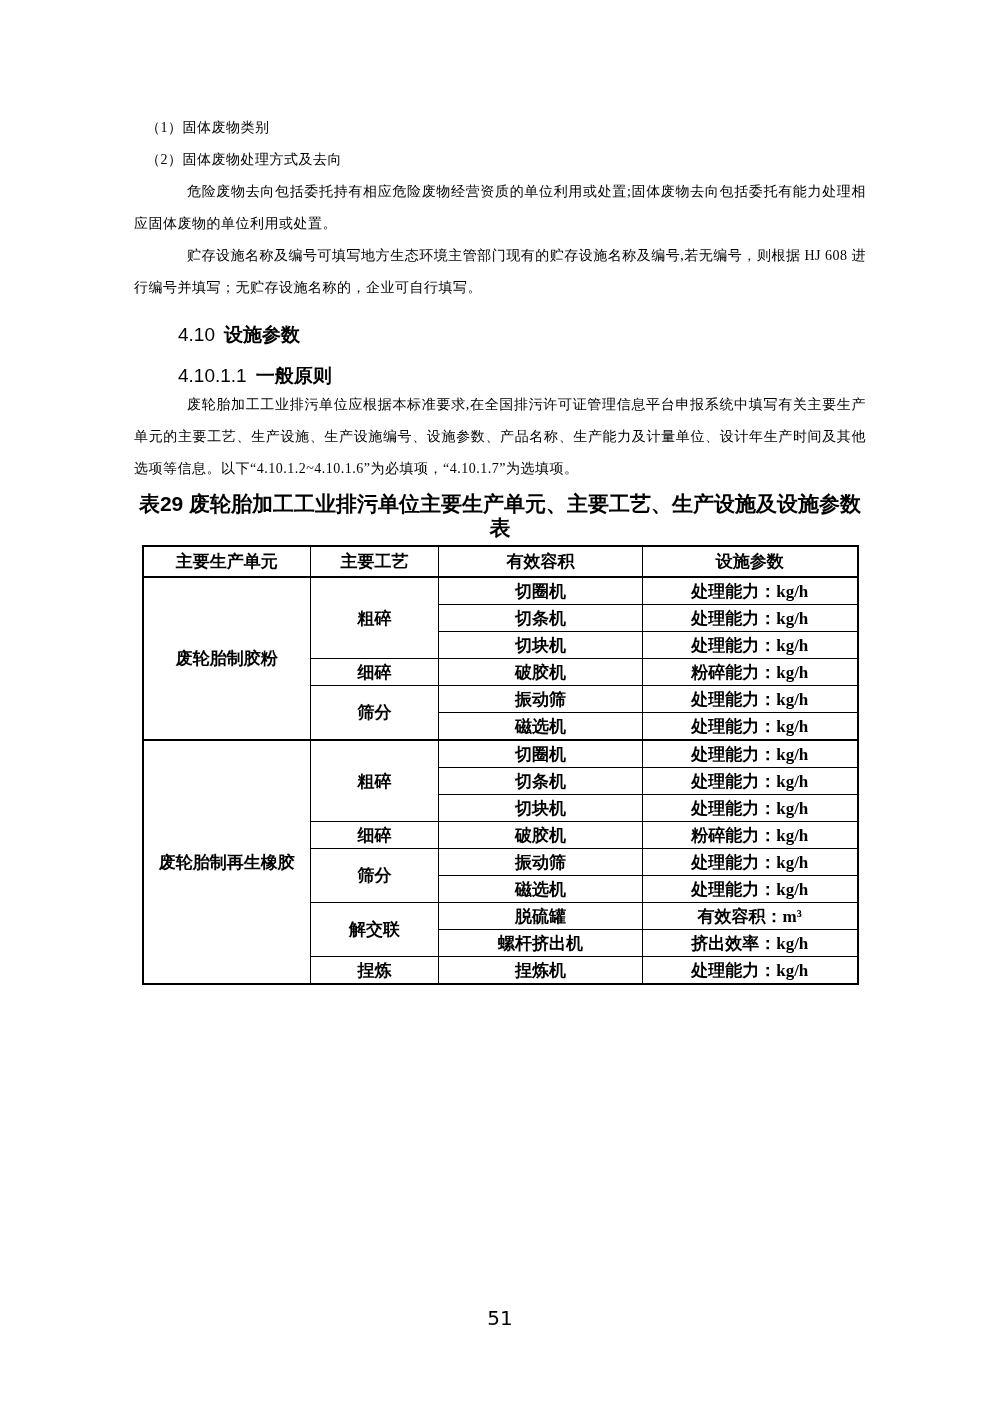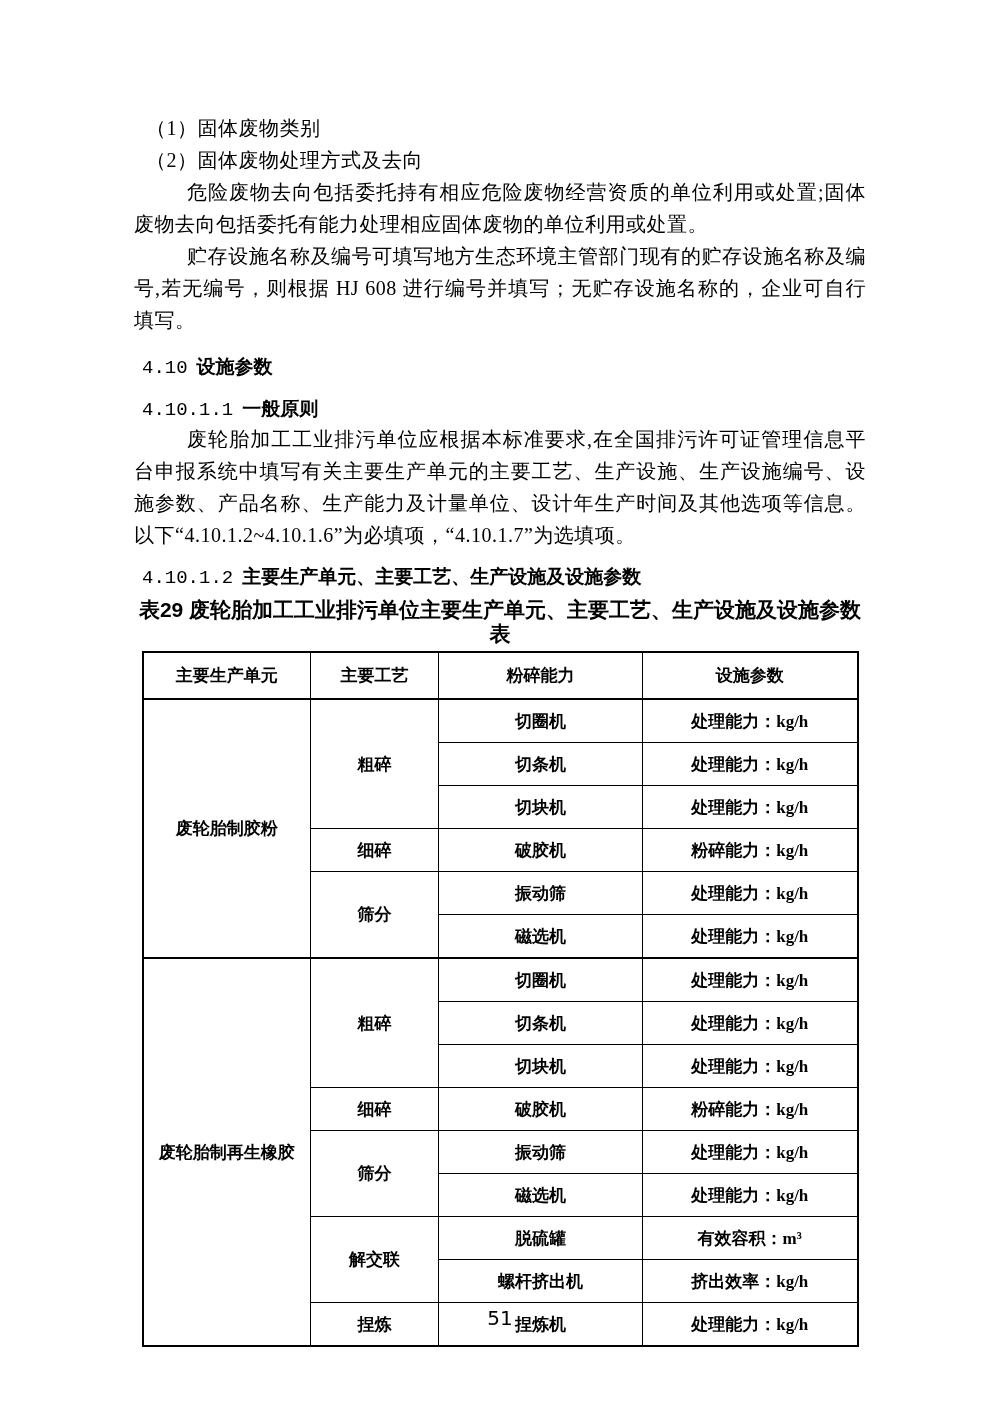--- a/index.html
+++ b/index.html
@@ -19,38 +19,39 @@
     position: absolute;
     top: 0; left: 0;
     width: 1000px;
     height: 1414px;
     box-sizing: border-box;
     padding: 112px 134px 0 134px;
   }
   
   p.body-para, p.clause-label {
     margin: 0;
-    font-size: 20px;
+    font-size: 14px;
     line-height: 32px;
     text-align: justify;
     letter-spacing: 0.5px;
   }
   p.clause-label { text-indent: 12px; }
   p.body-para   { text-indent: 53px; }
 
   
   .heading {
     margin: 0 0 0 8px;
     font-size: 19px;
     line-height: 26px;
     font-weight: normal;
   }
   .heading .hnum {
-    font-family: Liberation Mono, monospace;
+    font-family: Liberation Sans, sans-serif;
     margin-right: 9px;
+    margin-left: 36px;
   }
   .heading .htext {
     font-family: "Liberation Sans", "DejaVu Sans", sans-serif;
     font-weight: bold;
   }
   .h410   { margin-top: 18px; }
   .h4101  { margin-top: 24px; }
   .h41011 { margin-top: 15px; }
   .h41012 { margin-top: 13px; }
   .mt10 { margin-top: 10px; }
@@ -72,21 +73,21 @@
     margin: 0 auto;
     border-collapse: collapse;
     table-layout: fixed;
     border: 2px solid #000;
   }
   table.facility-table th,
   table.facility-table td {
     border: 1px solid #000;
     text-align: center;
     vertical-align: middle;
-    padding: 8px 2px;
+    padding: 0 2px;
     font-size: 17px;
     overflow: hidden;
   }
   table.facility-table th {
     height: 29px;
     font-family: "Liberation Sans", "DejaVu Sans", sans-serif;
     font-weight: bold;
     border-bottom: 2px solid #000;
   }
   table.facility-table td {
@@ -119,37 +120,36 @@
 
   <p class="body-para">贮存设施名称及编号可填写地方生态环境主管部门现有的贮存设施名称及编号,若无编号，则根据 HJ 608 进行编号并填写；无贮存设施名称的，企业可自行填写。</p>
 
   <h2 class="heading h410"><span class="hnum">4.10</span><span class="htext">设施参数</span></h2>
 
 
   <h4 class="heading h41011"><span class="hnum">4.10.1.1</span><span class="htext">一般原则</span></h4>
 
   <p class="body-para mt10">废轮胎加工工业排污单位应根据本标准要求,在全国排污许可证管理信息平台申报系统中填写有关主要生产单元的主要工艺、生产设施、生产设施编号、设施参数、产品名称、生产能力及计量单位、设计年生产时间及其他选项等信息。以下“4.10.1.2~4.10.1.6”为必填项，“4.10.1.7”为选填项。</p>
 
-  <h4 class="heading h41012"><span class="hnum">4.10.1.2</span><span class="htext">主要生产单元、主要工艺、生产设施及设施参数</span></h4>
 
 
   <p class="table-caption">表29  废轮胎加工工业排污单位主要生产单元、主要工艺、生产设施及设施参数表</p>
 
   <table class="facility-table">
     <colgroup>
       <col style="width:168px">
         <col style="width:128px">
         <col style="width:204px">
         <col style="width:215px">
     </colgroup>
     <thead>
       <tr>
         <th>主要生产单元</th>
         <th>主要工艺</th>
-        <th>粉碎能力</th>
+        <th>有效容积</th>
         <th>设施参数</th>
       </tr>
     </thead>
     <tbody>
 
       <tr>
         <td rowspan="6">废轮胎制胶粉</td>
         <td rowspan="3">粗碎</td>
         <td>切圈机</td>
         <td>处理能力：kg/h</td>

